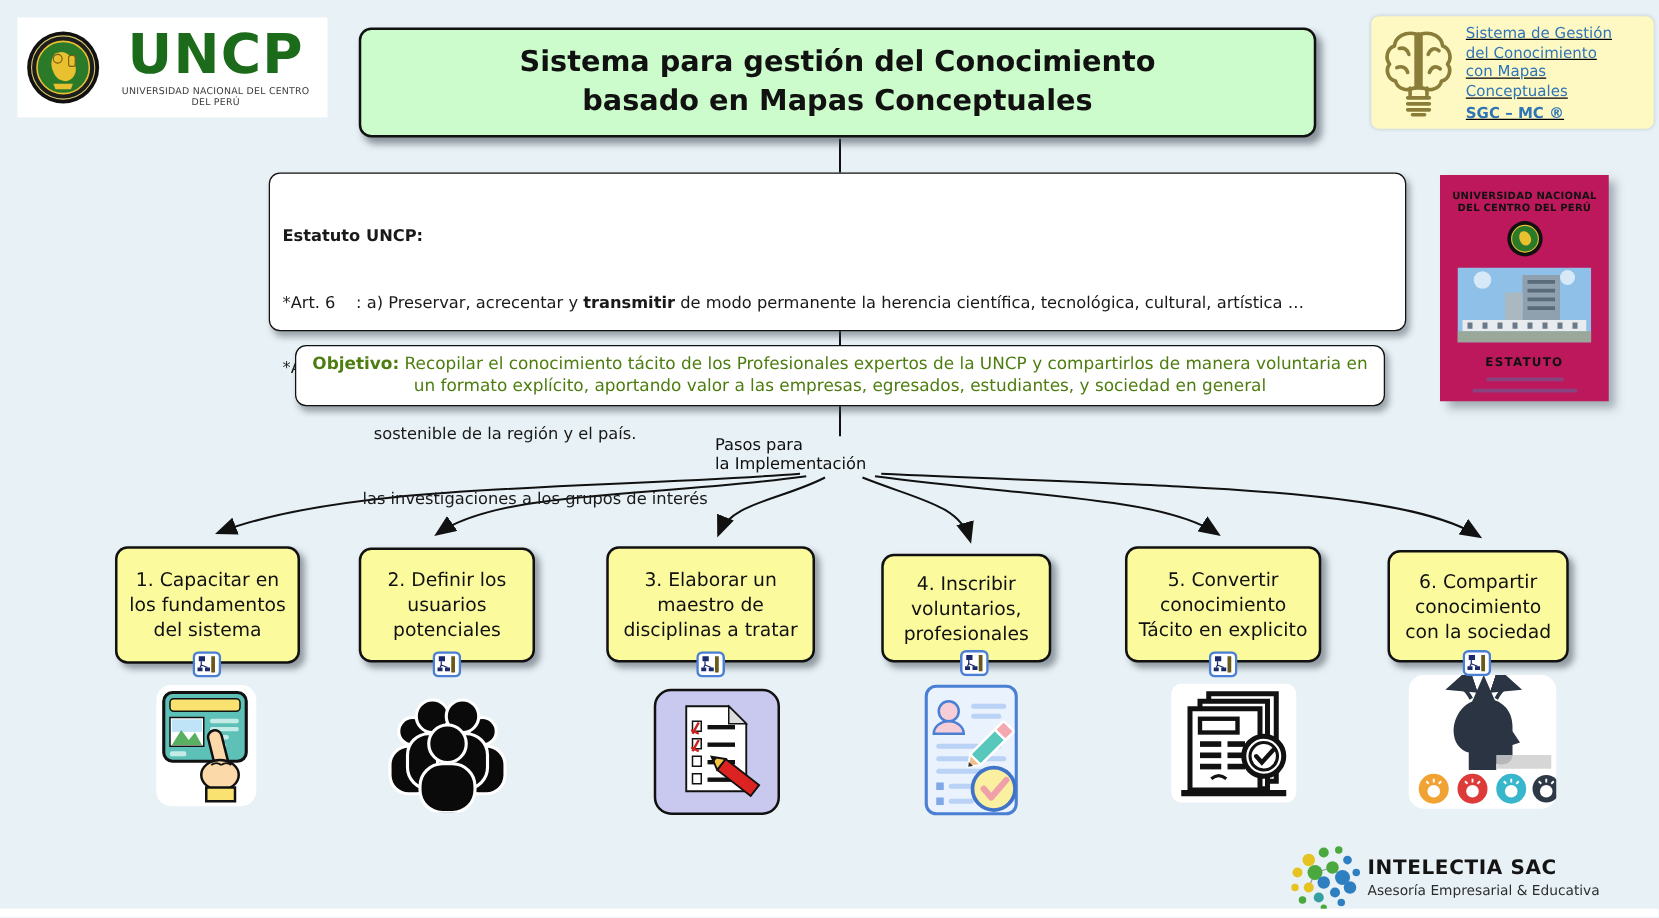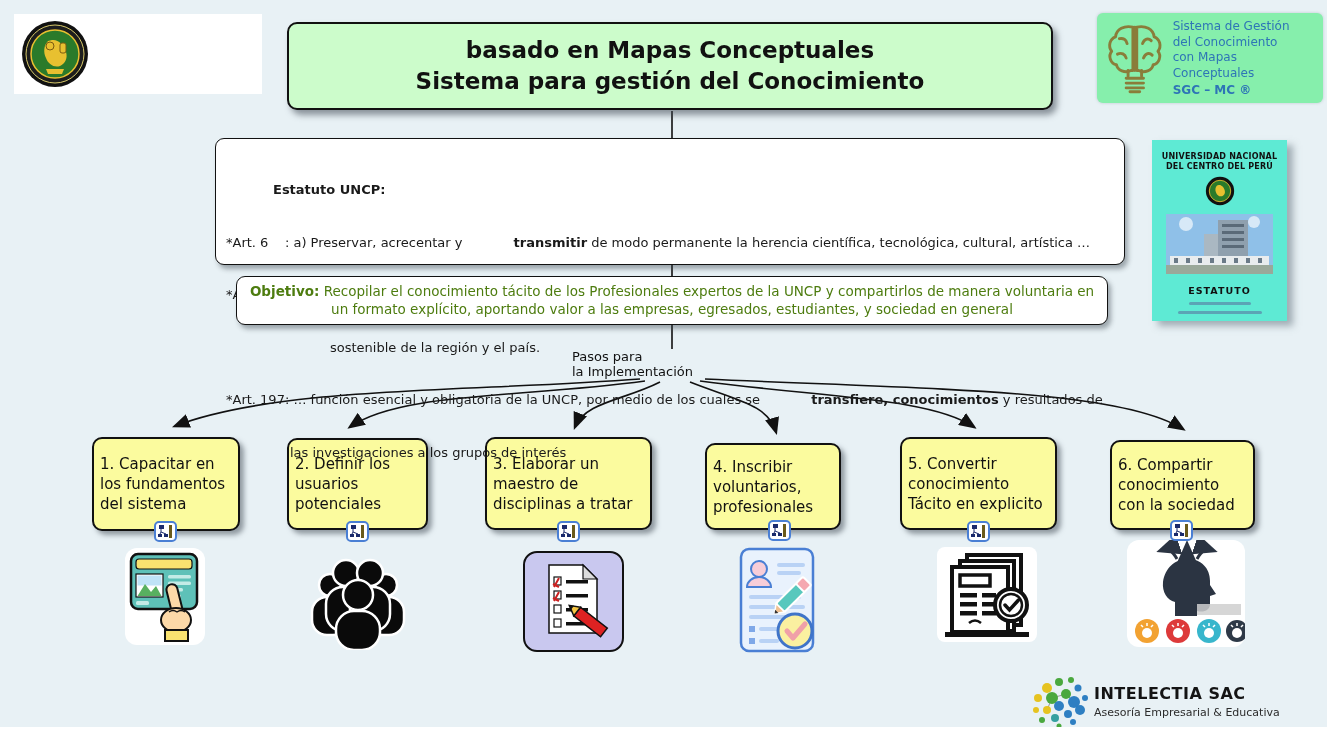--- a/index.html
+++ b/index.html
@@ -18,60 +18,61 @@
   .uncp-caption { font-size:7.5px; color:#3a3a3a; margin-top:2px; letter-spacing:0.2px; }
   .title-box {
     left:287px; top:22px; width:766px; height:88px;
     background:#ccfccb; border:2.5px solid #111; border-radius:10px;
     display:flex; flex-direction:column; justify-content:center; align-items:center;
     box-shadow:4px 5px 6px rgba(60,70,80,.55);
     z-index:3;
   }
   .title-box div { font-size:23px; font-weight:bold; color:#111; line-height:31px; }
   .sgc-box {
-    left:1097px; top:13px; width:226px; height:90px; background:#86efac;
+    left:1097px; top:13px; width:226px; height:90px; background:#fef9c3;
     border-radius:6px; display:flex; align-items:center; padding:4px 6px;
     box-shadow:0 0 3px rgba(120,140,150,.4);
+    text-decoration:underline;
   }
   .sgc-text { margin-left:6px; }
   .sgc-text .ln { font-size:12px; color:#2e75b6; line-height:15.5px; }
   .sgc-abbr { font-size:12px; font-weight:bold; color:#2e75b6; margin-top:2px; }
   
   .estatuto-box {
     left:215px; top:138px; width:910px; height:127px; background:#fff;
     border:1.5px solid #111; border-radius:9px; padding:7px 10px;
     font-size:13px; line-height:17.5px; color:#1a1a1a; white-space:pre-wrap;
     box-shadow:3px 4px 5px rgba(60,70,80,.45); z-index:3;
   }
-  .estatuto-box b { font-weight:bold;margin-left:47px; }
-  .indent72 { margin-left:104px; }
+  .estatuto-box b { font-weight:bold; }
+  .indent72 { margin-left:73px; }
   .indent64 { margin-left:64px; }
   
   .doc {
-    left:1152px; top:140px; width:135px; height:181px; background:#5eead4;
+    left:1152px; top:140px; width:135px; height:181px; background:#be185d;
     box-shadow:6px 5px 7px rgba(90,105,115,.5); padding-top:12px; text-align:center; z-index:3;
   }
   .doc-title { font-size:8px; font-weight:bold; color:#111; line-height:10px; letter-spacing:.2px; }
   .doc-label { font-size:9.5px; font-weight:bold; color:#111; letter-spacing:1px; margin-top:7px; }
   .doc-bar { height:3px; background:#5a6a9a; opacity:.55; margin:6px auto 0; border-radius:2px; }
   
   .objetivo-box {
     left:236px; top:276px; width:872px; height:49px; background:#fff;
     border:1.5px solid #111; border-radius:9px; padding:5px 12px;
     font-size:13.5px; line-height:18px; color:#4d7c0f; text-align:center;
     box-shadow:3px 4px 5px rgba(60,70,80,.45); z-index:3;
   }
   
   .pasos-label { left:572px; top:350px; width:200px; text-align:left; font-size:13px; line-height:14.5px; color:#111; z-index:3; }
   
   .connectors { left:0; top:0; width:1327px; height:734px; z-index:1; }
   
   .step-box {
     background:#fbfb9e; border:2px solid #111; border-radius:10px;
-    display:flex; align-items:center; justify-content:center; text-align:left;
+    display:flex; align-items:center; justify-content:center; text-align:center;
     font-size:15px; line-height:20px; color:#111; padding:4px 6px;
     box-shadow:4px 4px 5px rgba(60,70,80,.5); z-index:2;
   }
   .mini-icon { width:23px; height:21px; z-index:4; }
   .icon-card { background:#fff; border-radius:12px; z-index:2; }
   .footer-logo { left:1028px; top:672px; width:296px; height:58px; display:flex; align-items:center; }
   .intelectia-name { font-size:16px; font-weight:bold; color:#141414; letter-spacing:.5px; }
   .intelectia-tagline { font-size:11px; color:#2c2c2c; margin-top:3px; }
   .bottom-strip { left:0; top:727px; width:1327px; height:7px; background:#ffffff; }
 </style>
@@ -100,25 +101,29 @@
 <div class="abs uncp-logo">
   <svg width="70" height="70" viewBox="0 0 70 70">
     <circle cx="35" cy="35" r="33" fill="#111"></circle>
     <circle cx="35" cy="35" r="29" fill="#1e1e1e" stroke="#d8c96a" stroke-width="1"></circle>
     <circle cx="35" cy="35" r="24" fill="#2a7a2a" stroke="#e8c030" stroke-width="1.5"></circle>
     <path d="M28,22 C24,26 23,33 26,39 C28,45 34,49 40,47 C45,45 48,39 46,33 C44,26 38,20 32,21 Z" fill="#e8c030"></path>
     <circle cx="30" cy="27" r="4" fill="#e8c030" stroke="#7a5a10" stroke-width="1"></circle>
     <rect x="40" y="24" width="6" height="10" rx="2" fill="#e8c030" stroke="#7a5a10" stroke-width="1"></rect>
     <path d="M26,50 L44,50 L42,55 L28,55 Z" fill="#e8c030"></path>
   </svg>
+  <div class="uncp-text">
+    <div class="uncp-acronym">UNCP</div>
+    <div class="uncp-caption">UNIVERSIDAD NACIONAL DEL CENTRO DEL PERÚ</div>
+  </div>
 </div>
 
 <div class="abs title-box">
+  <div>Sistema para gestión del Conocimiento</div>
   <div>basado en Mapas Conceptuales</div>
-  <div>Sistema para gestión del Conocimiento</div>
 </div>
 
 <div class="abs sgc-box">
   <svg width="66" height="80" viewBox="0 0 66 80">
     <g stroke="#8a7d3a" stroke-width="3" fill="none" stroke-linecap="round" stroke-linejoin="round">
       <path d="M31,8 C22,6 14,10 13,18 C7,20 5,28 9,33 C5,38 8,46 14,47 C15,53 23,56 29,53 L31,53 Z"></path>
       <path d="M35,8 C44,6 52,10 53,18 C59,20 61,28 57,33 C61,38 58,46 52,47 C51,53 43,56 37,53 L35,53 Z"></path>
       <path d="M33,8 L33,53"></path>
       <path d="M17,20 C21,19 24,21 25,25"></path>
       <path d="M41,25 C43,20 47,19 50,22"></path>
@@ -135,21 +140,20 @@
     <div class="ln">con Mapas Conceptuales</div>
     <div class="sgc-abbr">SGC – MC ®</div>
   </div>
 </div>
 
 <div class="abs estatuto-box">
   <div><b>Estatuto UNCP:</b></div>
   <div><span>*Art. 6    : a) Preservar, acrecentar y </span><b>transmitir</b><span> de modo permanente la herencia científica, tecnológica, cultural, artística …</span></div>
   <div><span>*Art. 165: a) </span><b>Promover</b><span> y desarrollar conocimientos científicos, tecnológicos y humanísticos, aplicables al desarrollo</span></div>
   <div class="indent72">sostenible de la región y el país.</div>
-  <div><span>*Art. 197: … función esencial y obligatoria de la UNCP, por medio de los cuales se </span><b>transfiere, conocimientos</b><span> y resultados de</span></div>
   <div class="indent64">las investigaciones a los grupos de interés</div>
 </div>
 
 <div class="abs doc">
   <div class="doc-title">
     <div>UNIVERSIDAD NACIONAL</div>
     <div>DEL CENTRO DEL PERÚ</div>
   </div>
   <svg width="30" height="30" viewBox="0 0 70 70" style="margin-top:4px">
     <circle cx="35" cy="35" r="33" fill="#111"></circle>

